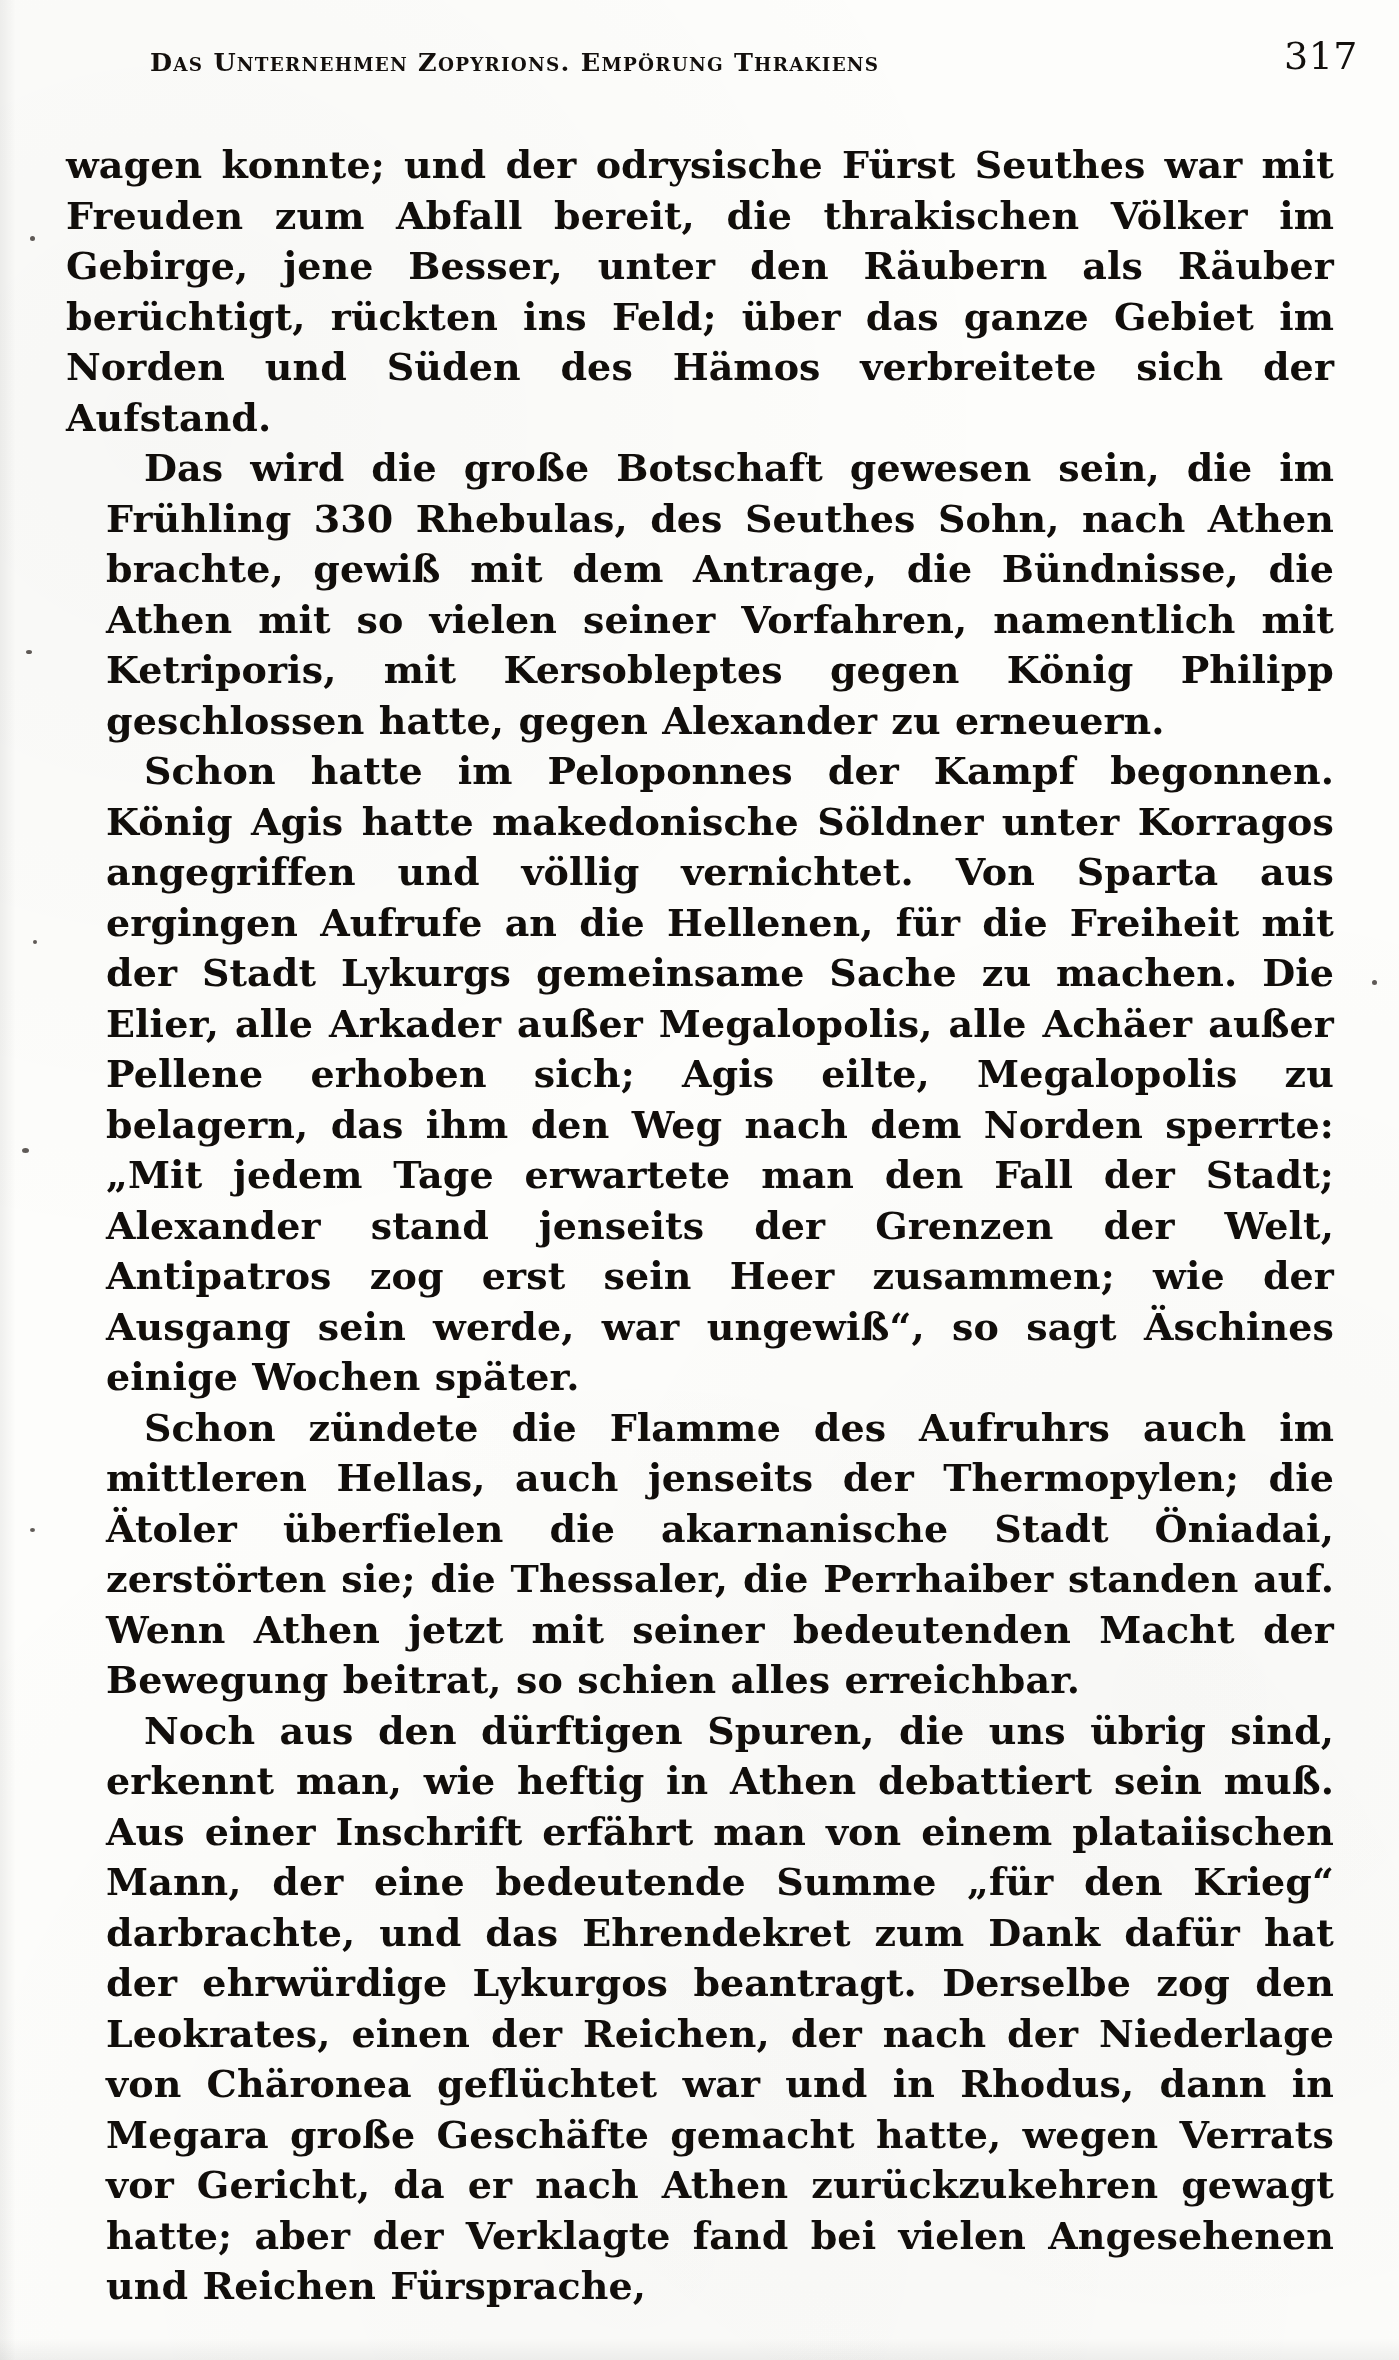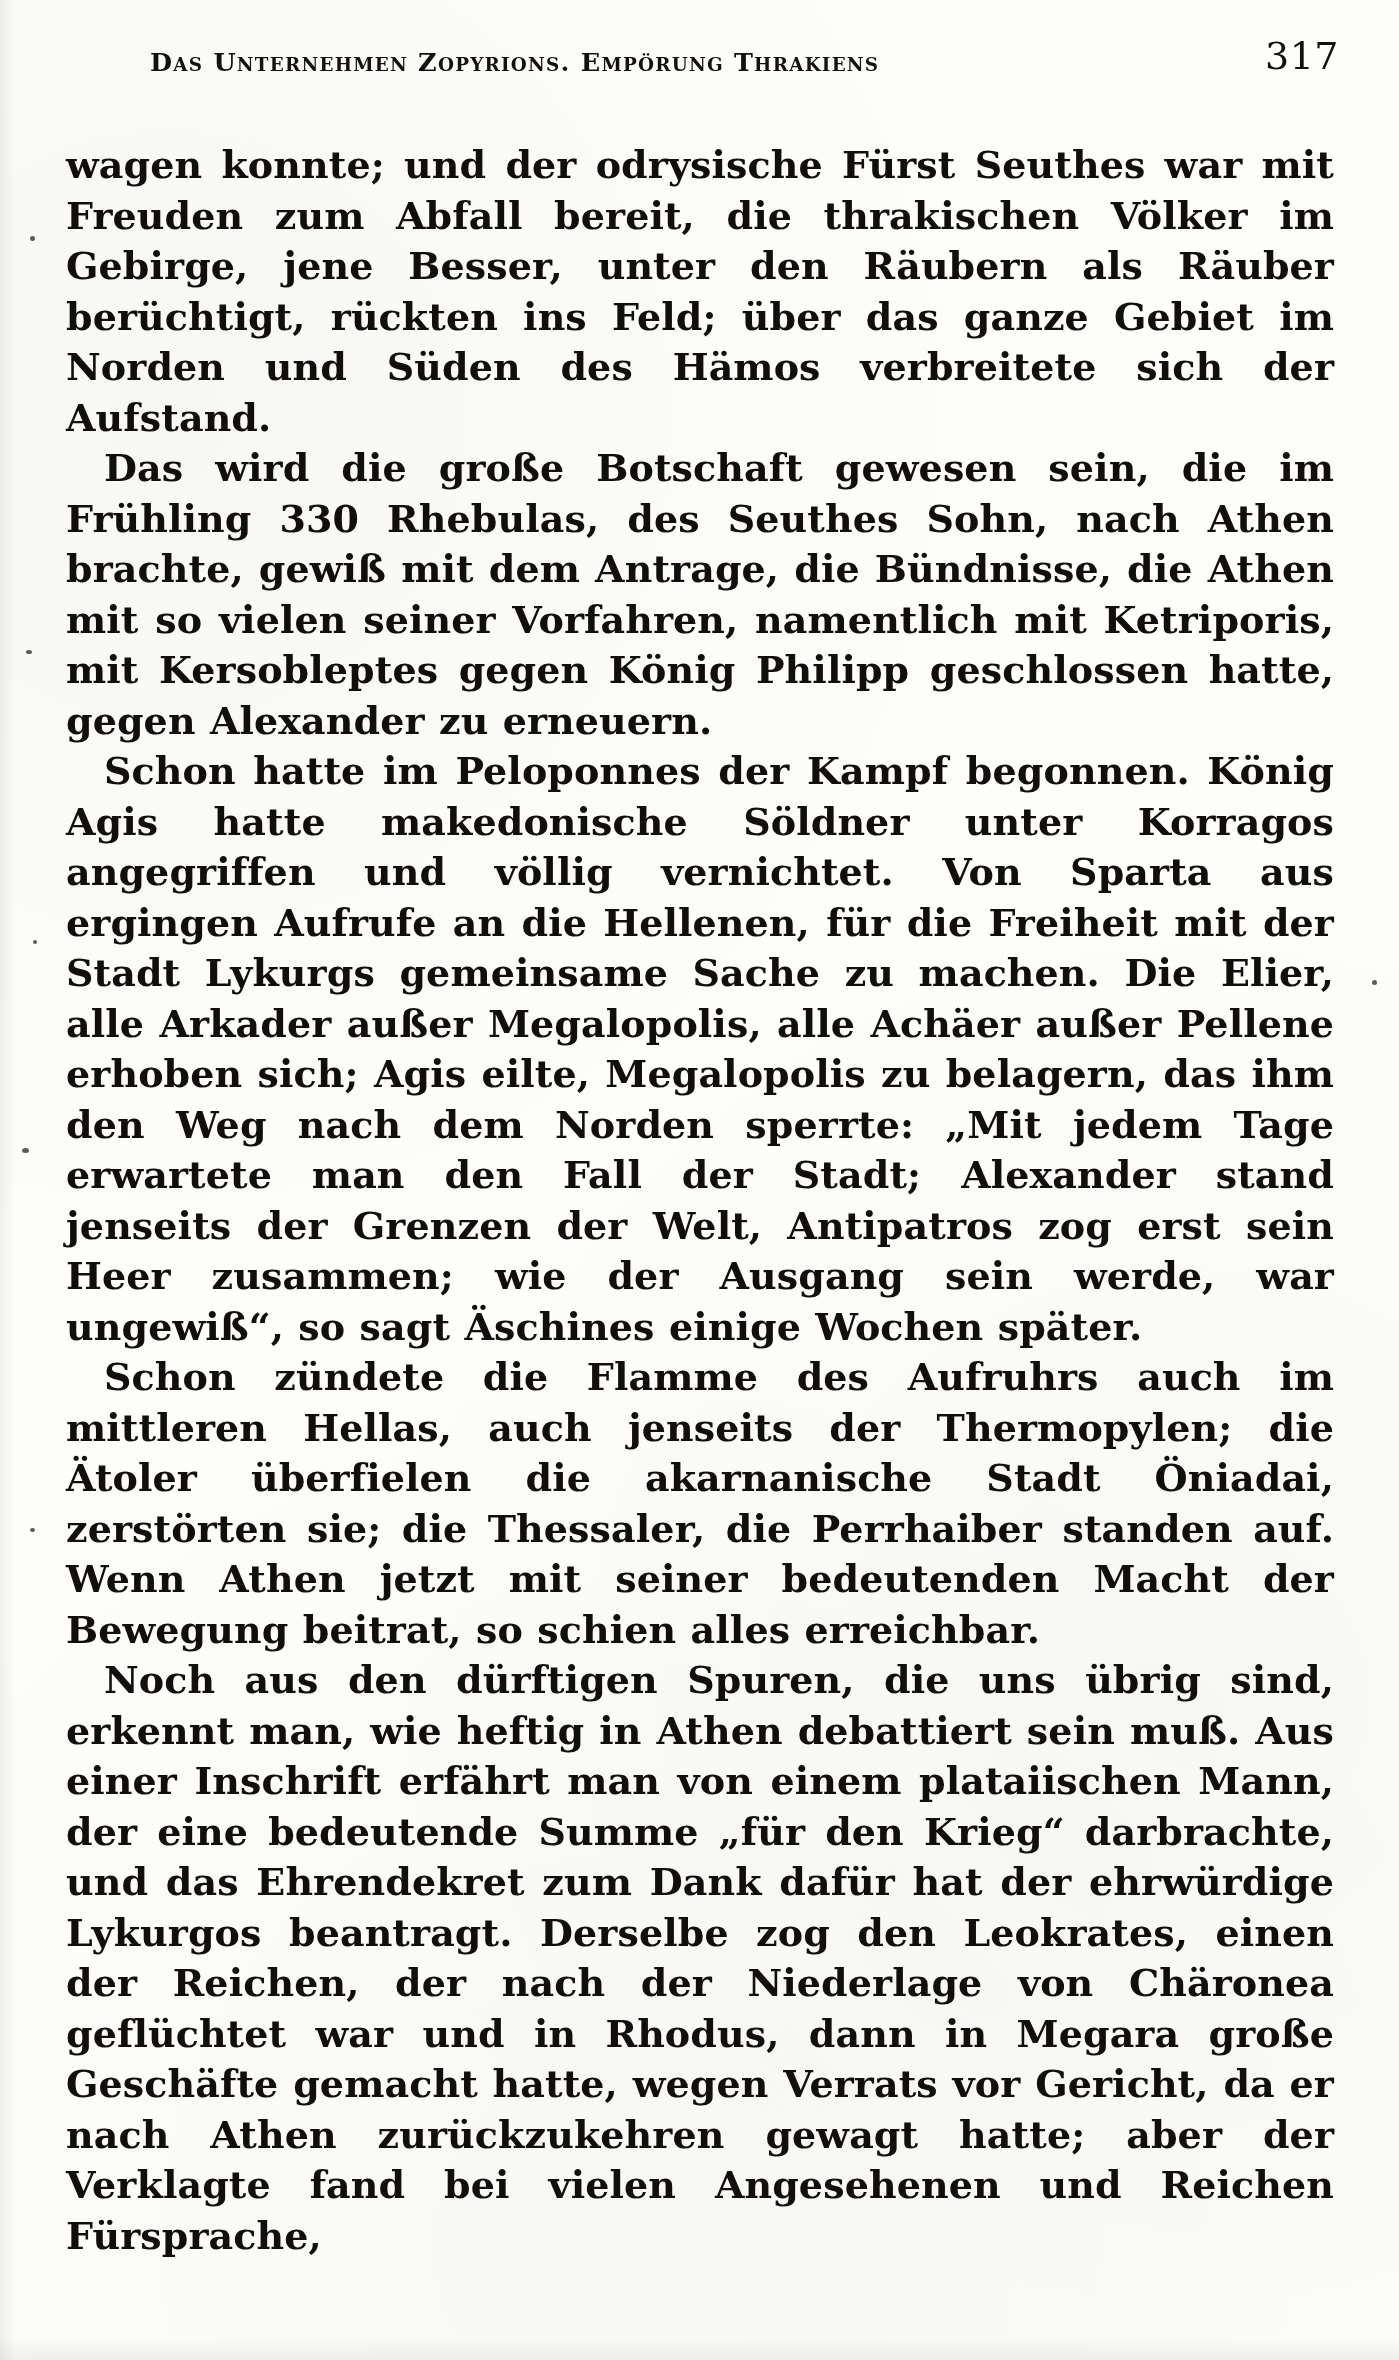--- a/index.html
+++ b/index.html
@@ -52,21 +52,21 @@
     color: #14100d;
     font-variant: small-caps;
     white-space: nowrap;
     transform: scaleX(1.02);
     transform-origin: left center;
   }
 
   .page-number {
     position: absolute;
     top: 34px;
-    right: 60px;
+    right: 41px;
     font-family: "DejaVu Serif", serif;
     font-size: 38px;
     font-weight: 400;
     color: #13100d;
     letter-spacing: 0.5px;
   }
 
   .body-text {
     position: absolute;
     top: 140px;
@@ -83,20 +83,21 @@
     text-justify: inter-word;
     margin: 0 0 0 0;
     letter-spacing: 0.1px;
     word-spacing: 1px;
     
     font-weight: 600;
     color: #110e0b;
   }
   .para + .para {
     text-indent: 38px;
+    margin-left: 40px;
   }
   .para.first {
     text-indent: 0;
   }
 
   
   .fleck {
     position: absolute;
     background: #2b2420;
     border-radius: 50%;

